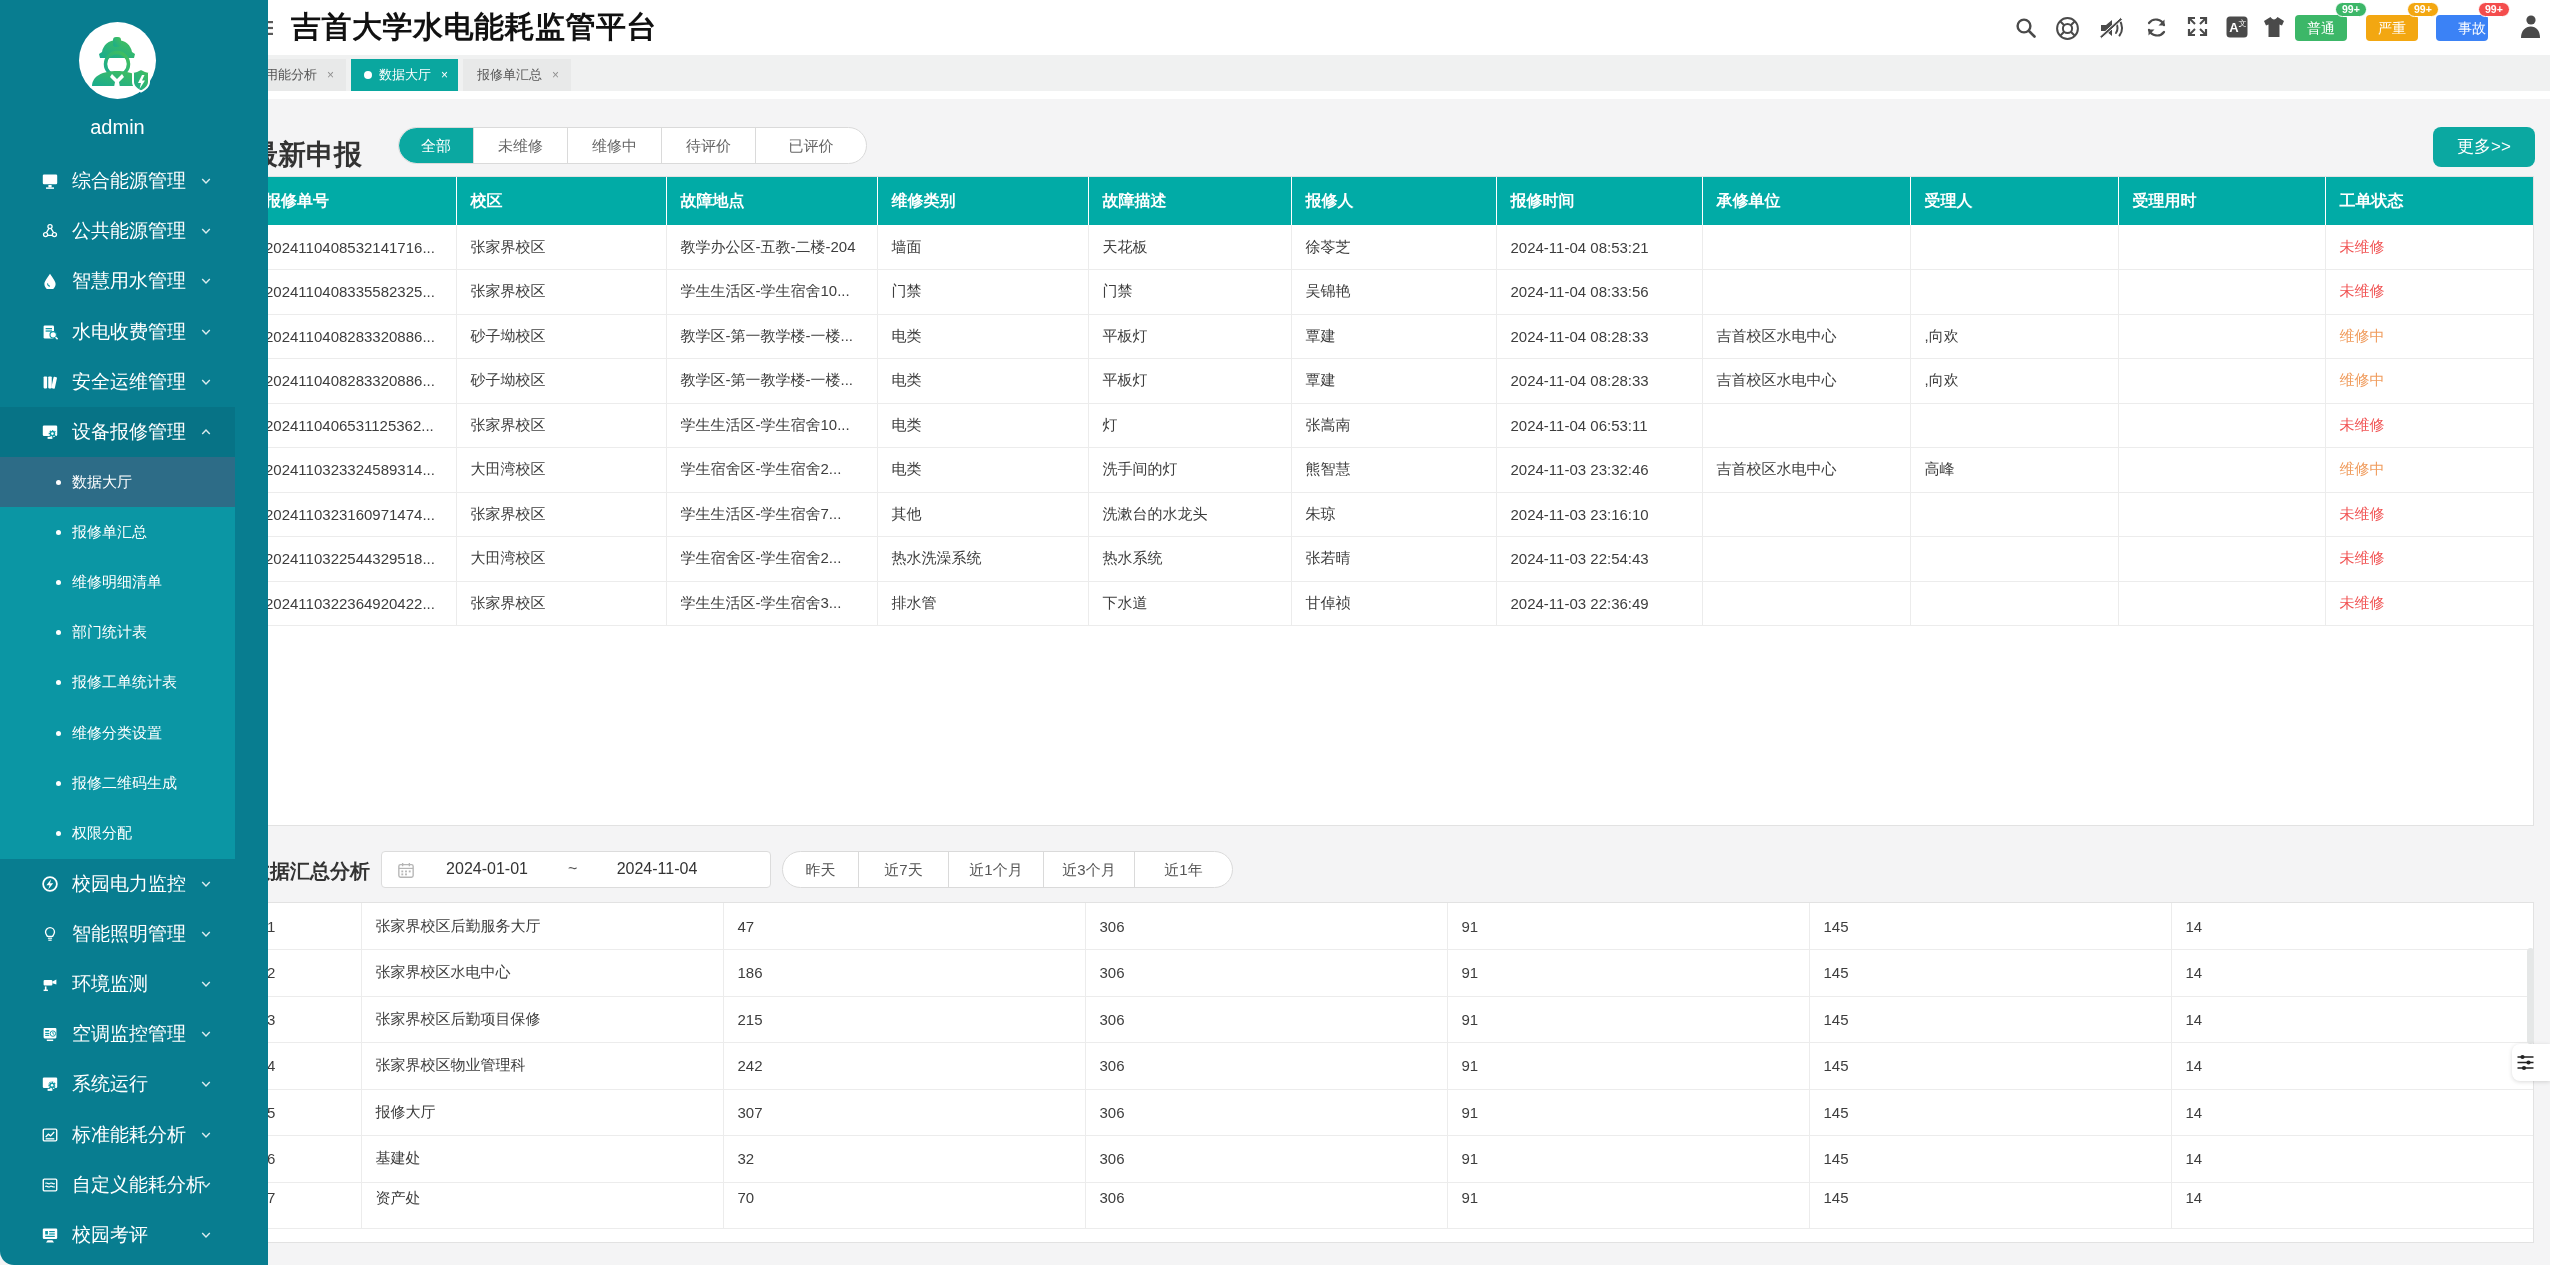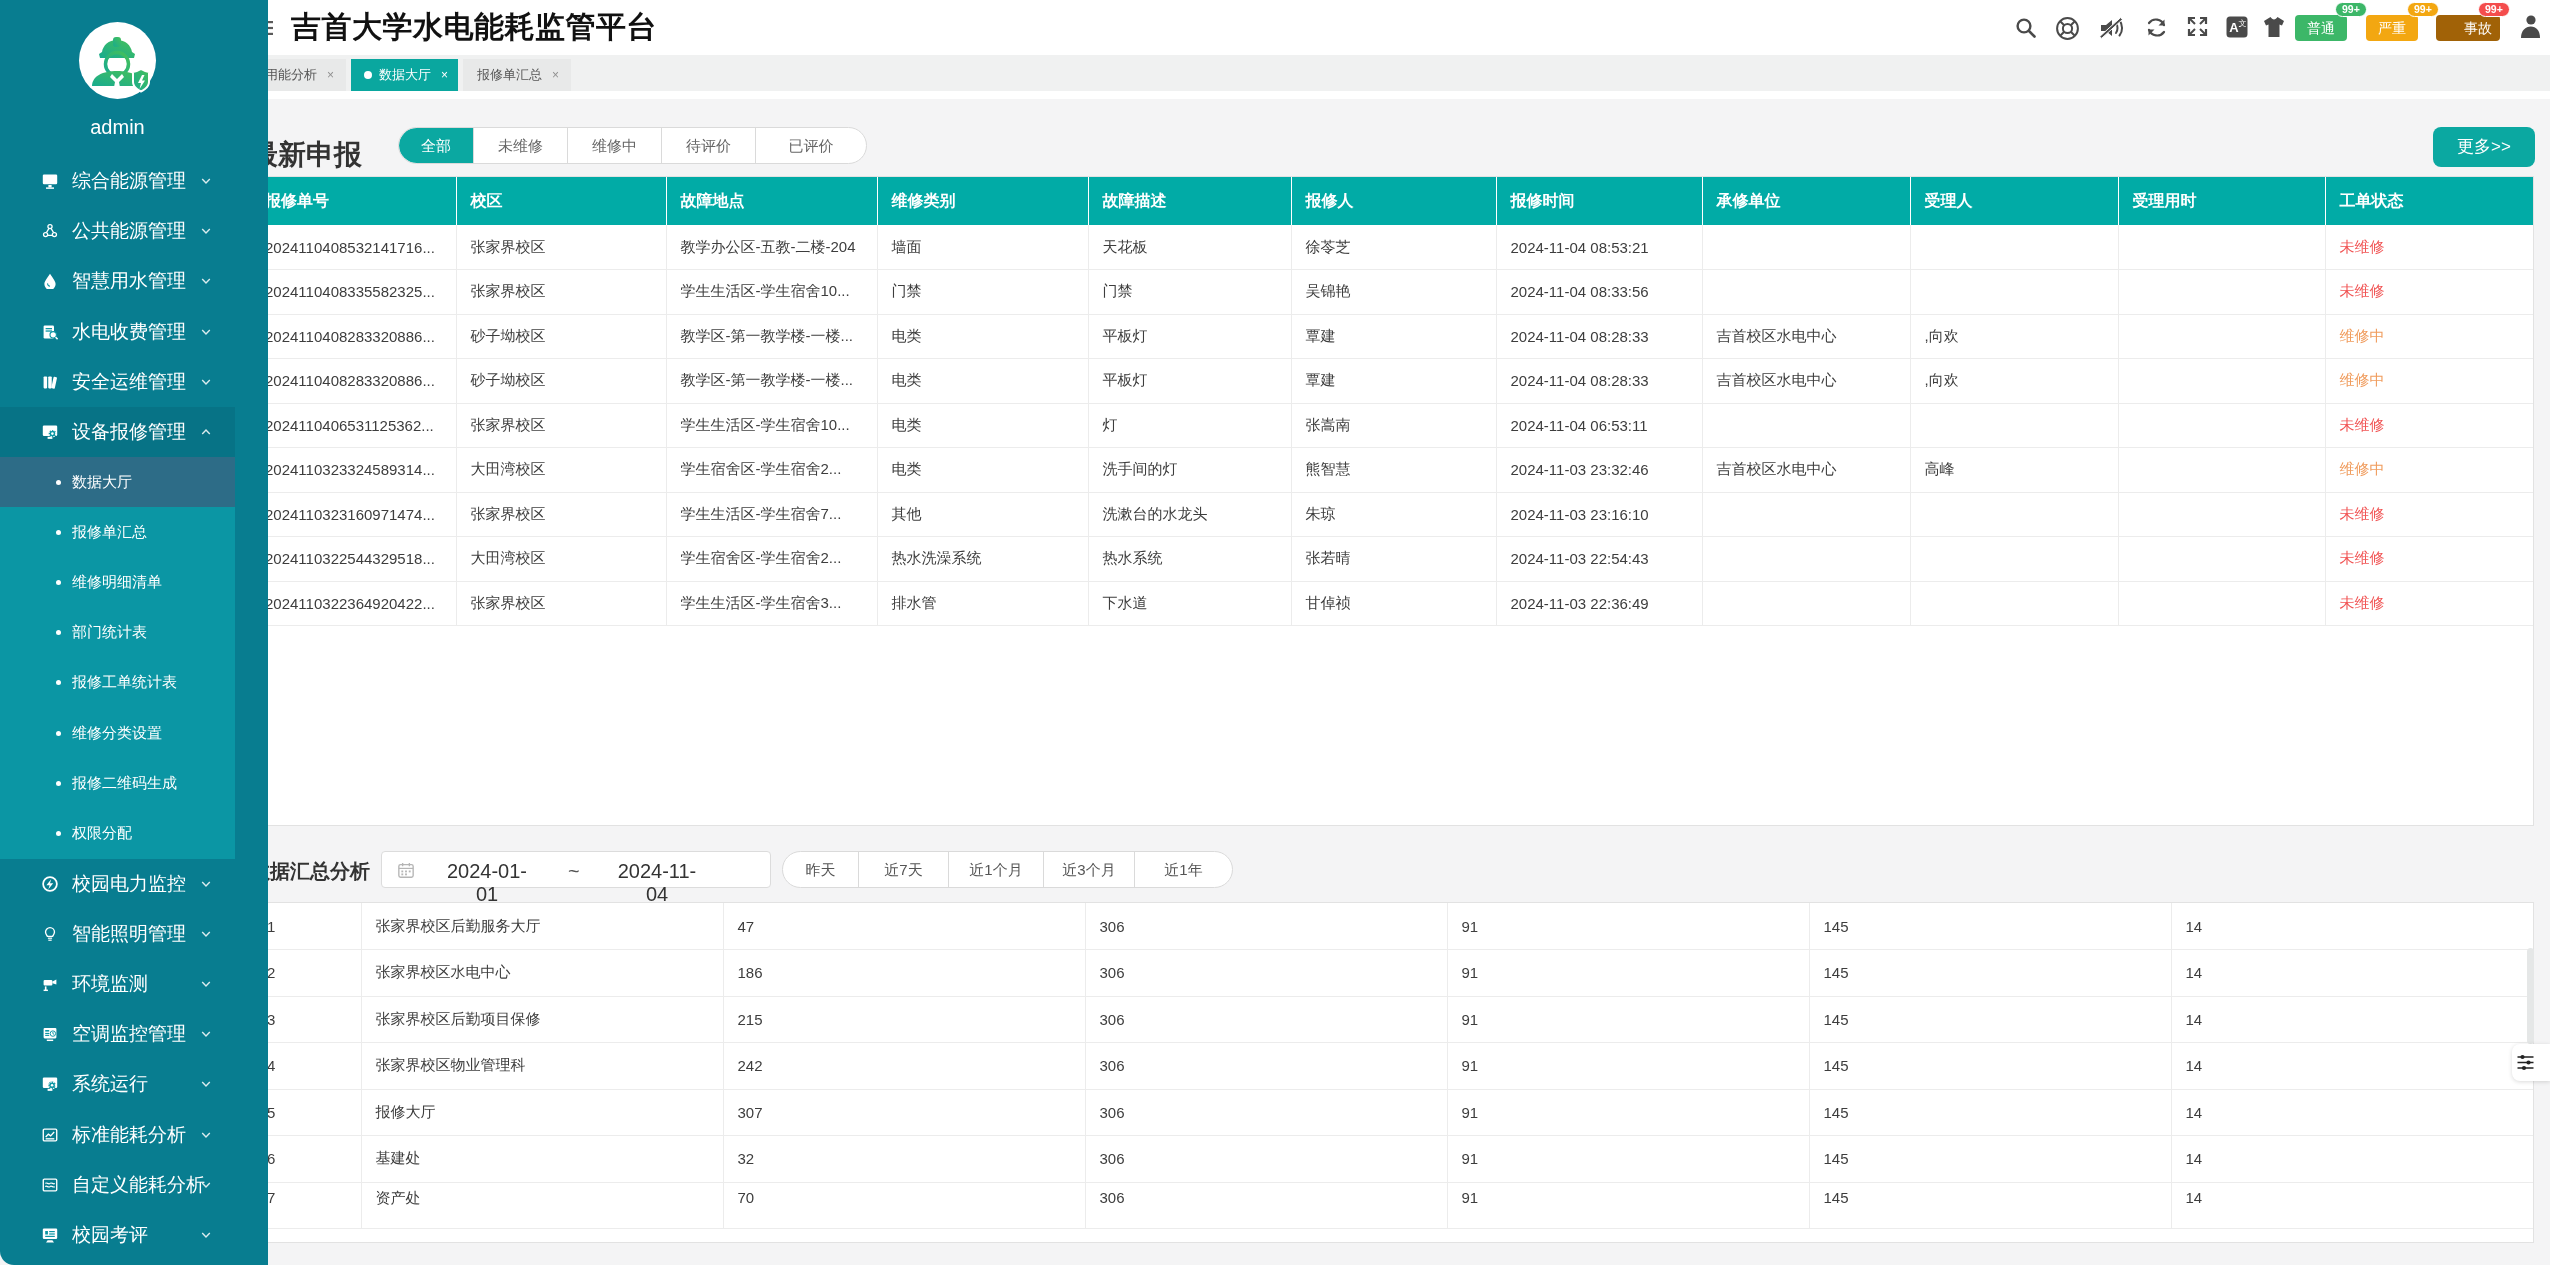--- a/index.html
+++ b/index.html
@@ -45,21 +45,21 @@
 table{border-collapse:collapse;table-layout:fixed;width:100%;}
 th{background:#01aba6;color:#fff;font-size:16px;font-weight:bold;text-align:left;padding:0 0 0 14px;border-right:1px solid rgba(255,255,255,.4);position:relative;}
 th:last-child{border-right:none;}
 td{font-size:15px;color:#3d3d3d;padding:0 8px 0 14px;border-right:1px solid #ececec;border-bottom:1px solid #ececec;white-space:nowrap;overflow:hidden;background:#fff;}
 td:last-child{border-right:none;}
 .cut td{vertical-align:top;padding-top:6px;}
 .red{color:#f15555;}
 .org{color:#f09c5d;}
 
 #t2title{position:absolute;left:250px;top:858px;font-size:20px;font-weight:bold;color:#333;}
-#datebox{position:absolute;left:381px;top:851px;width:390px;height:37px;background:#fff;border:1px solid #dcdcdc;border-radius:4px;font-size:20px;color:#333;}
+#datebox{position:absolute;left:381px;top:851px;width:390px;height:37px;background:#fff;border:1px solid #dcdcdc;border-radius:4px;font-size:16px;color:#333;}
 #pills2{position:absolute;left:782px;top:851px;height:37px;background:#fff;border:1px solid #dadada;border-radius:18.5px;display:flex;overflow:hidden;}
 #pills2 .p{height:35px;line-height:35px;text-align:center;font-size:15px;color:#555;border-right:1px solid #dadada;}
 #pills2 .p:last-child{border-right:none;}
 
 #fltbtn{position:absolute;left:2512px;top:1044px;width:38px;height:37px;background:#fff;border-radius:8px 0 0 8px;box-shadow:0 1px 4px rgba(0,0,0,.15);z-index:4;}
 </style>
 </head>
 <body>
 
 <div id="side">
@@ -327,21 +327,21 @@
       <text x="8" y="16" font-size="13" font-weight="bold" fill="#fff" text-anchor="middle" font-family="Liberation Sans,sans-serif">A</text>
       <text x="16.5" y="10" font-size="8" fill="#fff" text-anchor="middle">文</text>
     </svg>
   <svg class="hic" style="left:2028px;" width="22" height="22" viewBox="0 0 22 22">
       <path d="M7.5 1L1 5l2 4.5 2.5-1V21h11V8.5l2.5 1L21 5l-6.5-4c-1 1.6-2.2 2.4-3.5 2.4S8.5 2.6 7.5 1z" fill="#4a4a4a"></path>
     </svg>
   <div class="hbtn" style="left:2060px;width:52px;background:#3cb768;">普通</div>
   <div class="hbadge" style="left:2100px;background:#3cb768;">99+</div>
   <div class="hbtn" style="left:2131px;width:52px;background:#f3a711;">严重</div>
   <div class="hbadge" style="left:2172px;background:#f3a711;">99+</div>
-  <div class="hbtn" style="left:2201px;width:64px;background:#a16207;padding-left:20px;">事故</div>
+  <div class="hbtn" style="left:2201px;width:52px;background:#3b82f6;padding-left:20px;">事故</div>
   <div class="hbadge" style="left:2243px;background:#f44d4d;">99+</div>
   <svg class="hic" style="left:2284px;top:15px;" width="21" height="24" viewBox="0 0 21 24">
       <circle cx="12" cy="5" r="4.6" fill="#4a4a4a"></circle>
       <path d="M2 23c0-7.5 4.5-11.5 9.8-11.5S21 15.5 21 23z" fill="#4a4a4a"></path>
     </svg>
 </div>
 
 <div id="tstrip">
   <div class="ttab" style="left:17px;width:94px;"><span style="margin-left:13px;">用能分析</span><span class="x">×</span></div>
   <div class="ttab on" style="left:116px;width:107px;"><span style="margin-left:13px;display:inline-block;width:8px;height:8px;border-radius:50%;background:#fff;margin-right:7px;"></span><span>数据大厅</span><span class="x">×</span></div>

